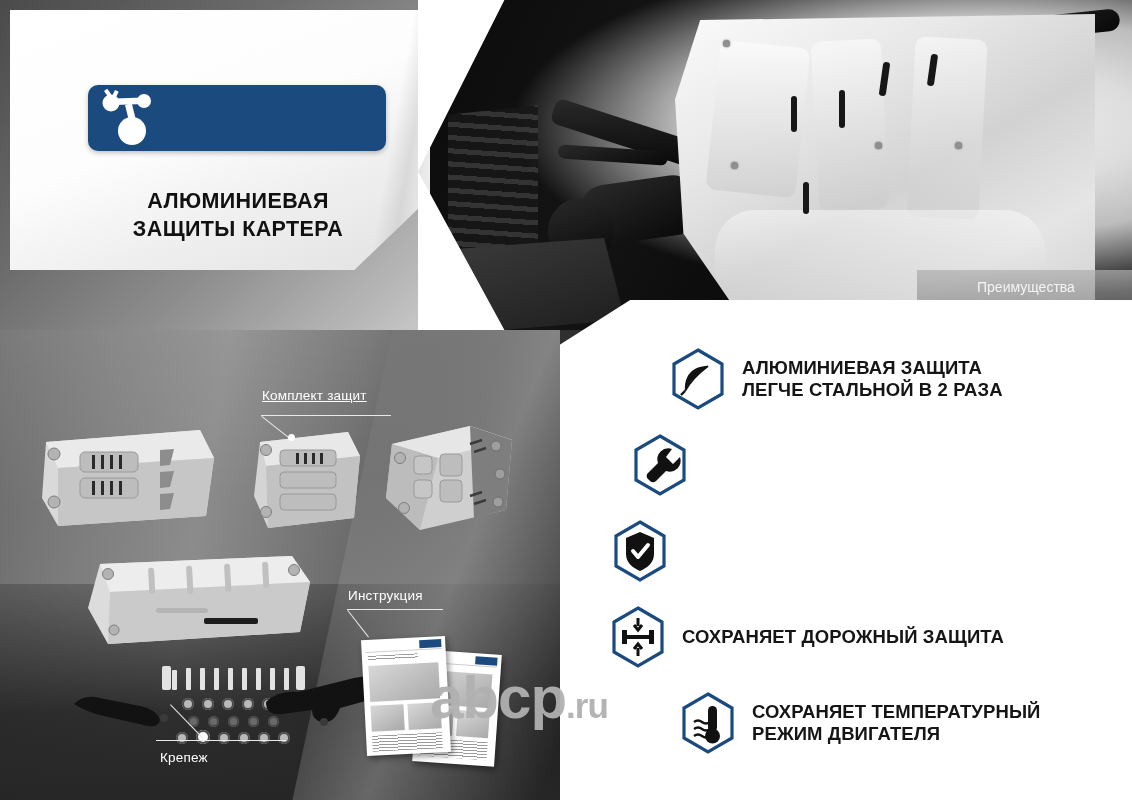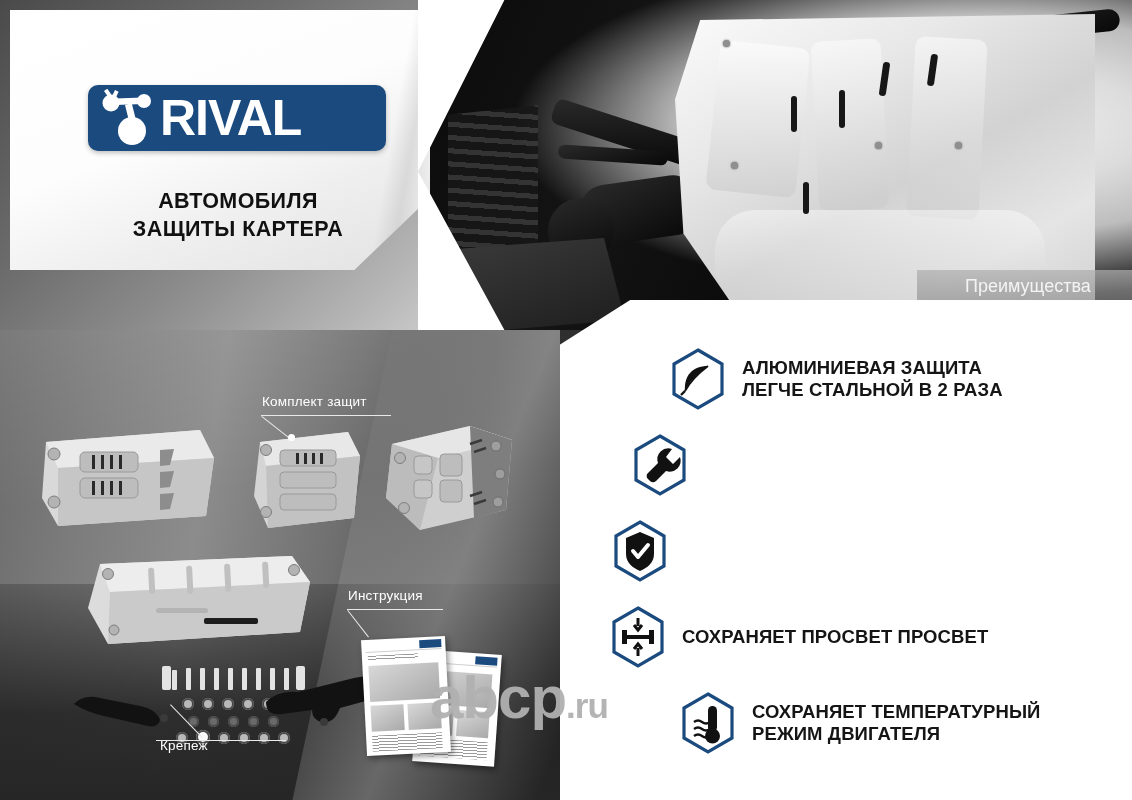--- a/index.html
+++ b/index.html
@@ -107,22 +107,22 @@
   .wedge-left {
     position: absolute; left: 418px; top: 0; width: 120px; height: 330px;
     background: #ffffff;
     clip-path: polygon(0 0, 72% 0, 0 52%, 72% 100%, 0 100%);
   }
 
   
   .advantages-tab {
     position: absolute; right: 0; top: 270px; width: 215px; height: 33px;
     background: linear-gradient(180deg, rgba(175,175,175,.72), rgba(140,140,140,.66));
-    color: #f4f4f4; font-size: 18px;
-    display: flex; align-items: center; padding-left: 48px;
+    color: #f4f4f4; font-size: 14px;
+    display: flex; align-items: center; padding-left: 60px;
   }
 
   
   .features {
     position: absolute; left: 520px; top: 300px; width: 612px; height: 500px;
     background: #ffffff;
     clip-path: polygon(18% 0, 100% 0, 100% 100%, 0 100%, 0 14%);
   }
   .feat-list { position:absolute; left: 92px; top: 48px; width: 500px; }
   .feat {
@@ -198,25 +198,24 @@
   <div class="logo-box">
     <svg class="logo-mark" viewBox="0 0 66 58">
       <circle cx="13" cy="14" r="8.5" fill="#ffffff"></circle>
       <circle cx="46" cy="12" r="7" fill="#ffffff"></circle>
       <circle cx="34" cy="42" r="14" fill="#ffffff"></circle>
       <rect x="17" y="9.5" width="28" height="6.5" fill="#ffffff" transform="rotate(-2 17 9.5)"></rect>
       <rect x="27" y="16" width="7" height="22" fill="#ffffff" transform="rotate(-14 27 16)"></rect>
       <rect x="6" y="2" width="4" height="7" fill="#ffffff" transform="rotate(-35 6 2)"></rect>
       <rect x="17" y="1" width="4" height="7" fill="#ffffff" transform="rotate(25 17 1)"></rect>
     </svg>
-    <span class="logo-text">RIVAL</span>
   </div>
 
   <div class="headline">
-    <div>АВТОМОБИЛЯ</div>
+    <div>АЛЮМИНИЕВАЯ</div>
     <div>ЗАЩИТЫ КАРТЕРА</div>
   </div>
 
 
   <div class="photo">
     <div class="tyre"></div>
 
     <div class="mech" style="left:120px; top:120px; width:150px; height:26px; transform:rotate(18deg);"></div>
     <div class="mech" style="left:150px; top:180px; width:120px; height:60px; transform:rotate(-8deg); border-radius:26px;"></div>
     <div class="mech" style="left:128px; top:148px; width:110px; height:14px; transform:rotate(4deg);"></div>
@@ -280,21 +279,21 @@
 
       <div class="feat feat-3">
         <svg class="hexicon" viewBox="0 0 56 62">
           <polygon points="28,2 52,16 52,46 28,60 4,46 4,16" fill="none" stroke="#1b4a7e" stroke-width="3.2"></polygon>
           <rect x="12" y="24" width="5" height="14" fill="#111111"></rect>
           <rect x="39" y="24" width="5" height="14" fill="#111111"></rect>
           <rect x="12" y="29" width="32" height="4" fill="#111111"></rect>
           <path d="M28 12 v8 M24 19 l4 5 4 -5" stroke="#111111" stroke-width="3" fill="none"></path>
           <path d="M28 50 v-8 M24 43 l4 -5 4 5" stroke="#111111" stroke-width="3" fill="none"></path>
         </svg>
-        <div class="feat-text">СОХРАНЯЕТ ПРОСВЕТ ПРОСВЕТ</div>
+        <div class="feat-text">СОХРАНЯЕТ ДОРОЖНЫЙ ЗАЩИТА</div>
       </div>
 
       <div class="feat feat-4">
         <svg class="hexicon" viewBox="0 0 56 62">
           <polygon points="28,2 52,16 52,46 28,60 4,46 4,16" fill="none" stroke="#1b4a7e" stroke-width="3.2"></polygon>
           <rect x="28" y="14" width="9" height="26" rx="4.5" fill="#111111"></rect>
           <circle cx="32.5" cy="44" r="7.5" fill="#111111"></circle>
           <path d="M14 30 q4 -3 8 0 t8 0" stroke="#111111" stroke-width="2.4" fill="none"></path>
           <path d="M14 37 q4 -3 8 0 t8 0" stroke="#111111" stroke-width="2.4" fill="none"></path>
           <path d="M14 44 q4 -3 8 0 t8 0" stroke="#111111" stroke-width="2.4" fill="none"></path>
@@ -453,34 +452,34 @@
       <div class="sheet-hdr"></div>
         <div class="sheet-logo"></div>
       <div class="sheet-txt" style="left:6px; top:16px; width:50px; height:5px;"></div>
       <div class="sheet-img" style="left:6px; top:26px; width:70px; height:36px;"></div>
       <div class="sheet-img" style="left:6px; top:66px; width:33px; height:26px;"></div>
       <div class="sheet-img" style="left:43px; top:66px; width:33px; height:26px;"></div>
       <div class="sheet-txt" style="left:6px; top:96px; width:70px; height:16px;"></div>
     </div>
 
     
-    <div class="callout" style="left:262px; top:64px;">
+    <div class="callout" style="left:262px; top:58px;text-decoration:underline;">
       <span>Комплект защит</span>
     </div>
     <div class="callout-line" style="left:261px; top:85px; width:130px;"></div>
     <div class="callout-line" style="left:262px; top:86px; width:36px; transform:rotate(38deg); transform-origin:left top;"></div>
     <div class="callout-dot" style="left:288px; top:104px;"></div>
 
     <div class="callout" style="left:348px; top:258px;text-align:center;">
       <span>Инструкция</span>
     </div>
     <div class="callout-line" style="left:347px; top:279px; width:96px;"></div>
     <div class="callout-line" style="left:348px; top:280px; width:34px; transform:rotate(52deg); transform-origin:left top;"></div>
 
-    <div class="callout" style="left:160px; top:408px;">
+    <div class="callout" style="left:160px; top:420px;">
       <span>Крепеж</span>
     </div>
     <div class="callout-line" style="left:156px; top:410px; width:130px;"></div>
     <div class="callout-line" style="left:202px; top:408px; width:46px; transform:rotate(-134deg); transform-origin:left top;"></div>
   </div>
 
   <div class="watermark">
     <span>abcp</span><span class="dom">.ru</span>
   </div>
 

